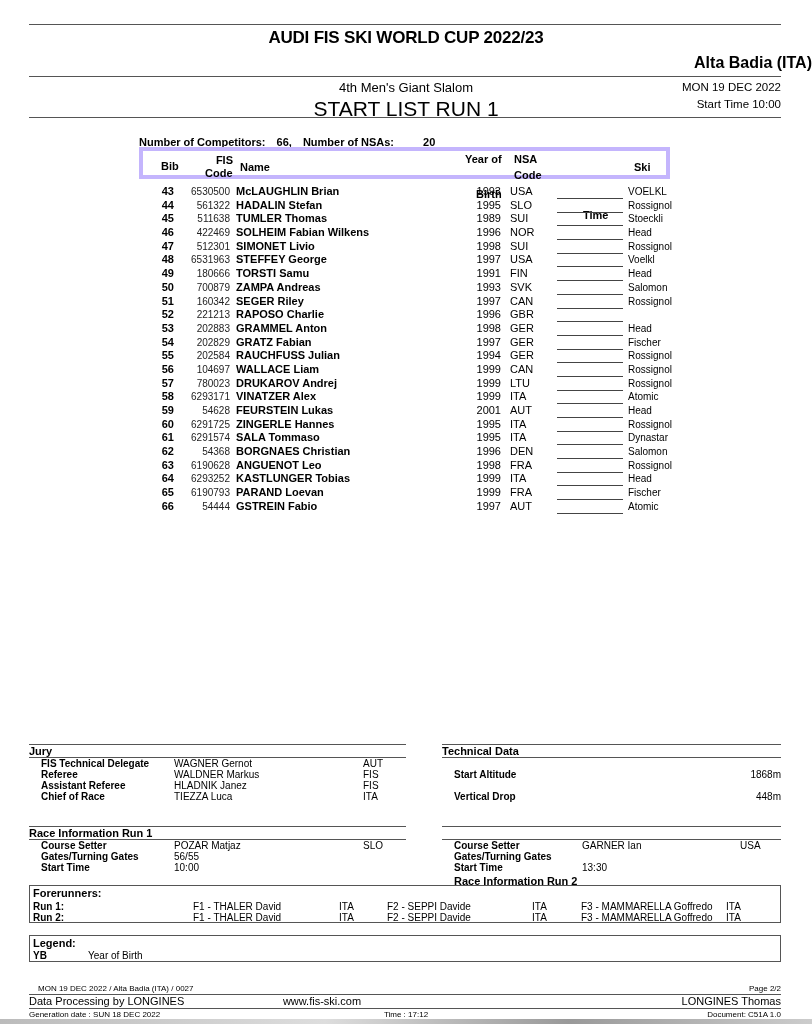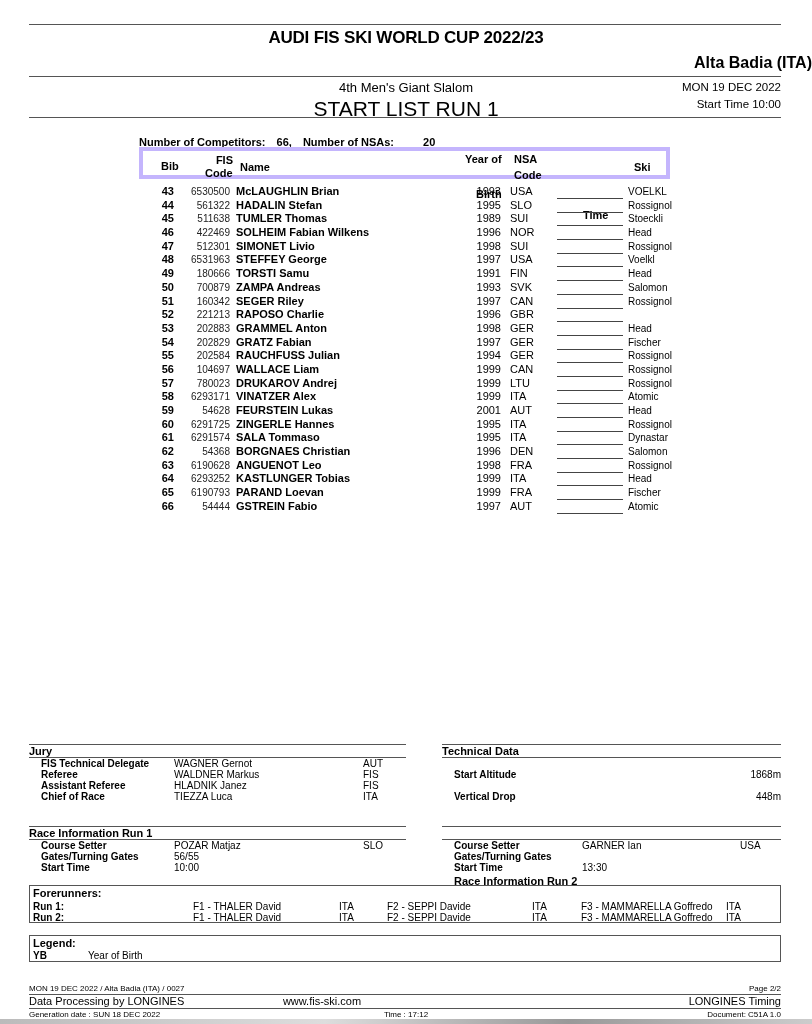--- a/index.html
+++ b/index.html
@@ -397,23 +397,23 @@
 </div>
 
 <div class="box" style="left:29px; top:935px; width:752px; height:27px;">
   <div class="sec-h" style="left:3px; top:1px;">Legend:</div>
   <div class="fr-row" style="left:3px; top:14px;">
     <span style="position:absolute; left:0; font-weight:bold;">YB</span>
     <span style="position:absolute; left:55px;">Year of Birth</span>
   </div>
 </div>
 
-<div class="abs foot-small" style="left:29px; top:984px;">MON 19 DEC 2022 / Alta Badia (ITA) / 0027</div>
+<div class="abs foot-small" style="left:38px; top:984px;">MON 19 DEC 2022 / Alta Badia (ITA) / 0027</div>
 <div class="abs foot-small" style="right:31px; top:984px;">Page 2/2</div>
 <div class="hr" style="top:994px;"></div>
 <div class="abs foot-mid" style="left:29px; top:995px;">Data Processing by LONGINES</div>
 <div class="abs foot-mid" style="left:0; width:644px; text-align:center; top:995px;">www.fis-ski.com</div>
-<div class="abs foot-mid" style="right:31px; top:995px;">LONGINES Timing</div>
+<div class="abs foot-mid" style="right:31px; top:995px;">LONGINES Thomas</div>
 <div class="hr" style="top:1008px;"></div>
 <div class="abs foot-small" style="left:29px; top:1010px;">Generation date : SUN 18 DEC 2022</div>
 <div class="abs foot-small" style="left:0; width:812px; text-align:center; top:1010px;">Time : 17:12</div>
 <div class="abs foot-small" style="right:31px; top:1010px;">Document: C51A 1.0</div>
 <div class="abs bottom-band"></div>
 
 </body></html>

